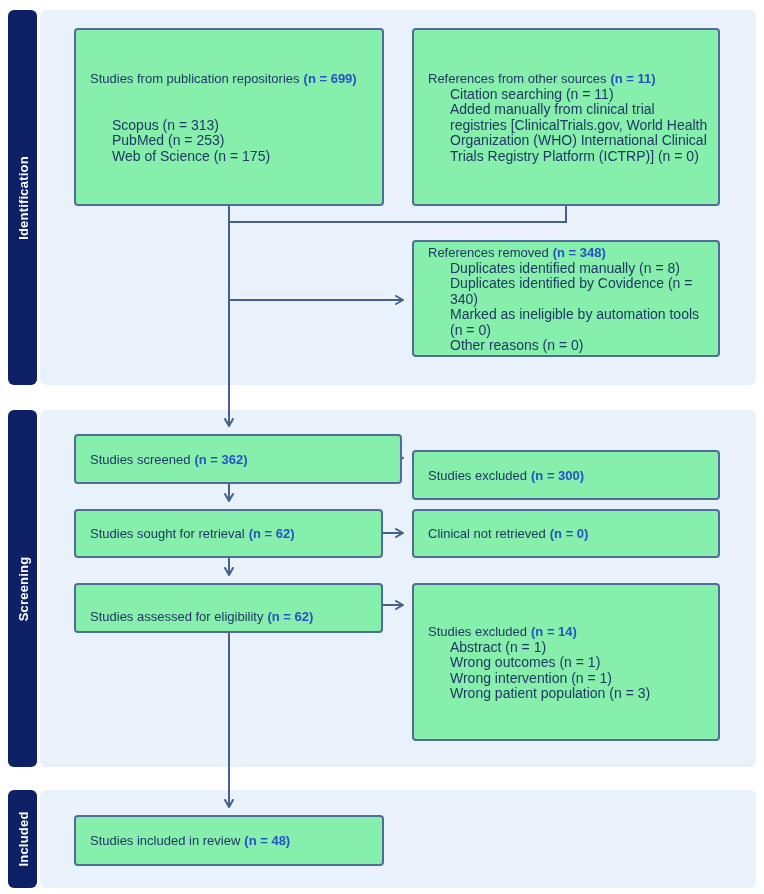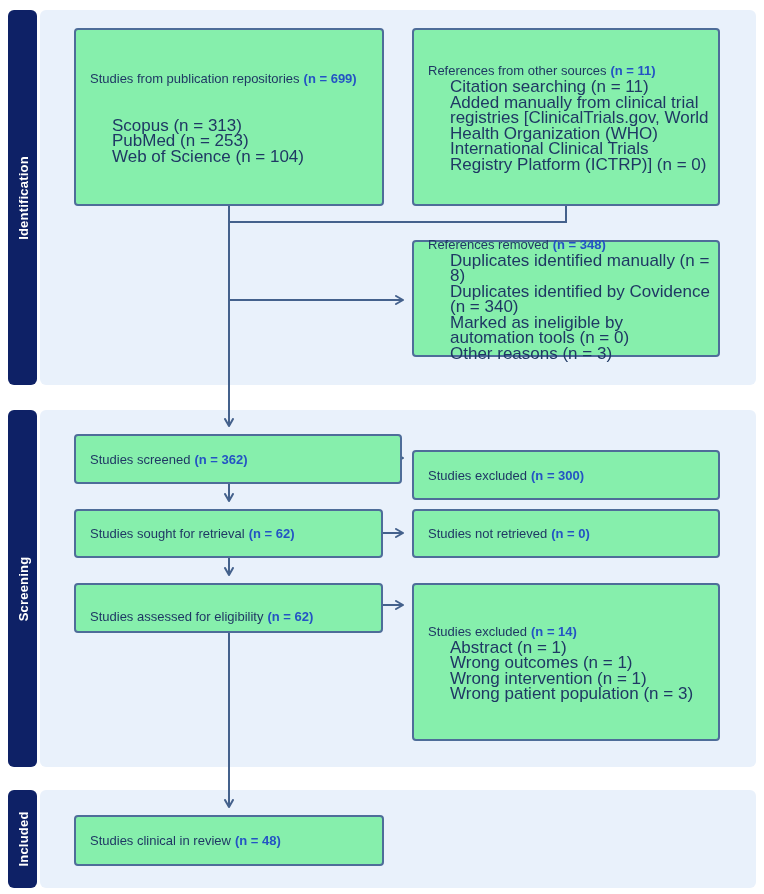--- a/index.html
+++ b/index.html
@@ -49,21 +49,21 @@
     border-radius: 4px;
     box-sizing: border-box;
     display: flex;
     flex-direction: column;
     justify-content: center;
     padding: 6px 8px 6px 14px;
     color: #1f3864;
   }
   .box-main { font-size: 13px; line-height: 17px; }
   .cnt { color: #2453c4; font-weight: bold; margin-left: 4px; }
-  .box-subs { margin-left: 22px; font-size: 17px; line-height: 15.5px; }
+  .box-subs { margin-left: 22px; font-size: 14px; line-height: 15.5px; }
   .sub { margin: 0; }
 </style>
 </head>
 <body>
 
 <div class="canvas">
 
   <div class="band band-identification"></div>
   <div class="band band-screening"></div>
   <div class="band band-included"></div>
@@ -95,69 +95,69 @@
       <path d="M383,533 L403,533" marker-end="url(#ah)"></path>
       <path d="M383,605 L403,605" marker-end="url(#ah)"></path>
     </g>
   </svg>
 
   <div class="box" style="left:74px; top:28px; width:310px; height:178px;gap:31px;">
     <div class="box-main"><span>Studies from publication repositories</span><span class="cnt">(n = 699)</span></div>
     <div class="box-subs">
       <div class="sub">Scopus (n = 313)</div>
       <div class="sub">PubMed (n = 253)</div>
-      <div class="sub">Web of Science (n = 104)</div>
+      <div class="sub">Web of Science (n = 175)</div>
     </div>
   </div>
 
   <div class="box" style="left:412px; top:28px; width:308px; height:178px;">
     <div class="box-main"><span>References from other sources</span><span class="cnt">(n = 11)</span></div>
     <div class="box-subs">
       <div class="sub">Citation searching (n = 11)</div>
       <div class="sub">Added manually from clinical trial registries [ClinicalTrials.gov, World Health Organization (WHO) International Clinical Trials Registry Platform (ICTRP)] (n = 0)</div>
     </div>
   </div>
 
   <div class="box" style="left:412px; top:240px; width:308px; height:117px;">
     <div class="box-main"><span>References removed</span><span class="cnt">(n = 348)</span></div>
     <div class="box-subs">
       <div class="sub">Duplicates identified manually (n = 8)</div>
       <div class="sub">Duplicates identified by Covidence (n = 340)</div>
       <div class="sub">Marked as ineligible by automation tools (n = 0)</div>
-      <div class="sub">Other reasons (n = 3)</div>
+      <div class="sub">Other reasons (n = 0)</div>
     </div>
   </div>
 
   <div class="box" style="left:74px; top:434px; width:328px; height:50px;">
     <div class="box-main"><span>Studies screened</span><span class="cnt">(n = 362)</span></div>
   </div>
 
   <div class="box" style="left:412px; top:450px; width:308px; height:50px;">
     <div class="box-main"><span>Studies excluded</span><span class="cnt">(n = 300)</span></div>
   </div>
 
   <div class="box" style="left:74px; top:509px; width:309px; height:49px;justify-content:center;">
     <div class="box-main"><span>Studies sought for retrieval</span><span class="cnt">(n = 62)</span></div>
   </div>
 
   <div class="box" style="left:412px; top:509px; width:308px; height:49px;">
-    <div class="box-main"><span>Studies not retrieved</span><span class="cnt">(n = 0)</span></div>
+    <div class="box-main"><span>Clinical not retrieved</span><span class="cnt">(n = 0)</span></div>
   </div>
 
   <div class="box" style="left:74px; top:583px; width:309px; height:50px;justify-content:flex-end;">
     <div class="box-main"><span>Studies assessed for eligibility</span><span class="cnt">(n = 62)</span></div>
   </div>
 
   <div class="box" style="left:412px; top:583px; width:308px; height:158px;">
     <div class="box-main"><span>Studies excluded</span><span class="cnt">(n = 14)</span></div>
     <div class="box-subs">
       <div class="sub">Abstract (n = 1)</div>
       <div class="sub">Wrong outcomes (n = 1)</div>
       <div class="sub">Wrong intervention (n = 1)</div>
       <div class="sub">Wrong patient population (n = 3)</div>
     </div>
   </div>
 
   <div class="box" style="left:74px; top:815px; width:310px; height:51px;">
-    <div class="box-main"><span>Studies clinical in review</span><span class="cnt">(n = 48)</span></div>
+    <div class="box-main"><span>Studies included in review</span><span class="cnt">(n = 48)</span></div>
   </div>
 
 </div>
 
 </body></html>

